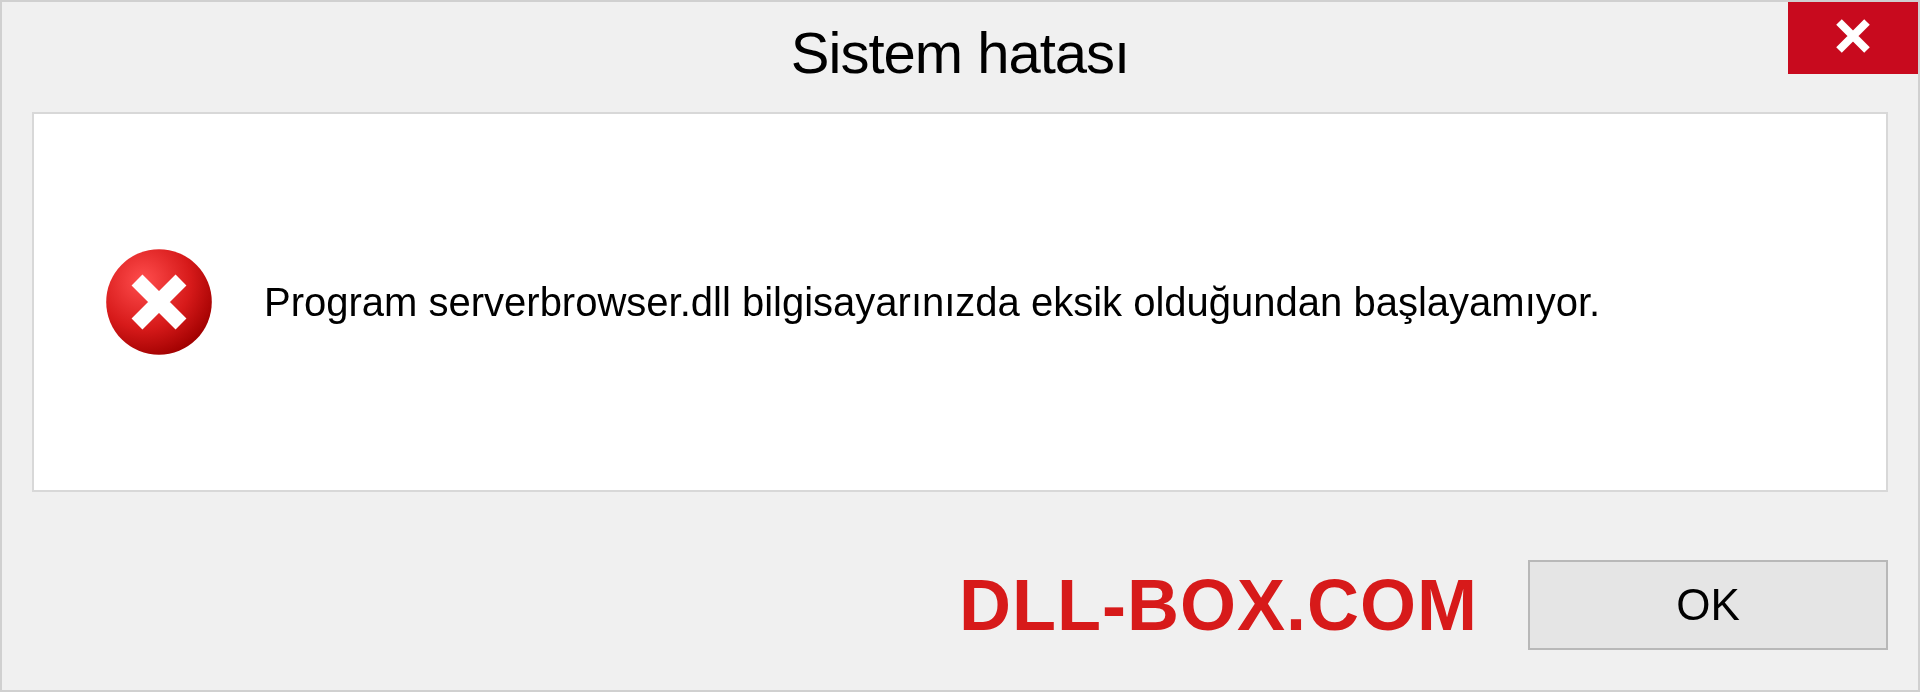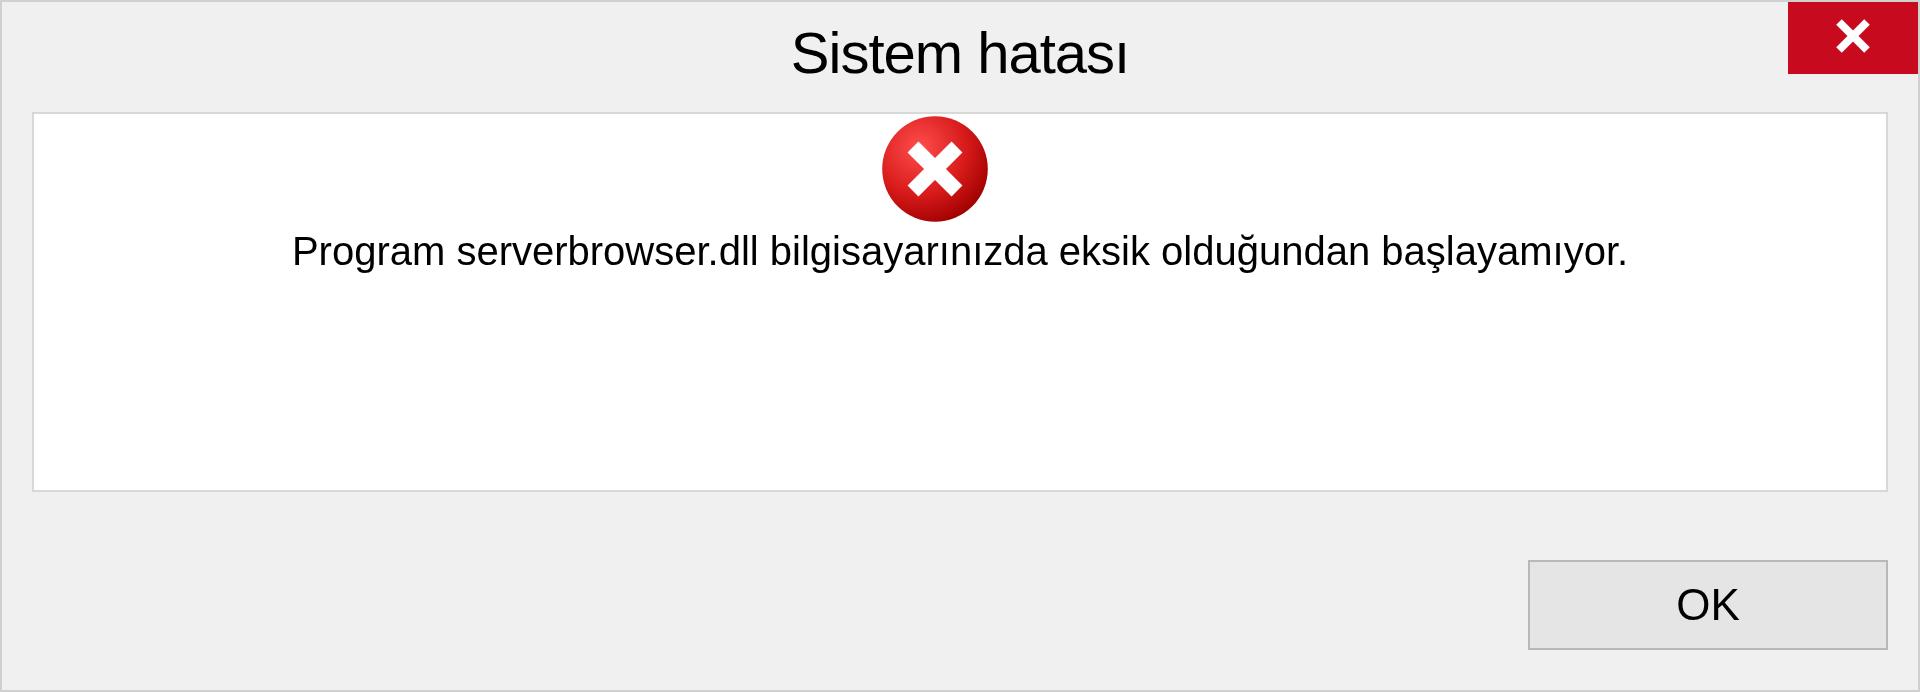--- a/index.html
+++ b/index.html
@@ -56,22 +56,21 @@
     .content-panel {
       position: absolute;
       top: 110px;
       left: 30px;
       right: 30px;
       height: 380px;
       background: #ffffff;
       border: 2px solid #d8d8d8;
       display: flex;
       align-items: center;
-      padding: 0 70px;
-      flex-direction: column;
+      padding: 8px 70px;
     }
     .error-icon {
       flex-shrink: 0;
       width: 110px;
       height: 110px;
       margin-right: 50px;
     }
     .error-icon svg {
       width: 110px;
       height: 110px;
@@ -105,21 +104,20 @@
     }
     .ok-button {
       width: 360px;
       height: 90px;
       background: #e5e5e5;
       border: 2px solid #b8b8b8;
       display: flex;
       align-items: center;
       justify-content: center;
       cursor: pointer;
-      margin-left: 40px;
     }
     .ok-button-label {
       font-size: 44px;
       color: #000000;
       font-weight: 400;
     }
   </style>
 </head>
 <body>
 
@@ -149,18 +147,19 @@
         <circle cx="50" cy="50" r="48" fill="url(#redgrad)"></circle>
         <path d="M30 30 L70 70 M70 30 L30 70" stroke="#ffffff" stroke-width="14" stroke-linecap="butt" fill="none"></path>
       </svg>
     </div>
     <div class="message-block">
       <div class="message-line">Program serverbrowser.dll bilgisayarınızda eksik olduğundan başlayamıyor.</div>
     </div>
   </div>
 
   <div class="footer">
+    <div class="watermark">DLL-BOX.COM</div>
     <div class="ok-button">
       <span class="ok-button-label">OK</span>
     </div>
   </div>
 
 </div>
 
 </body></html>

